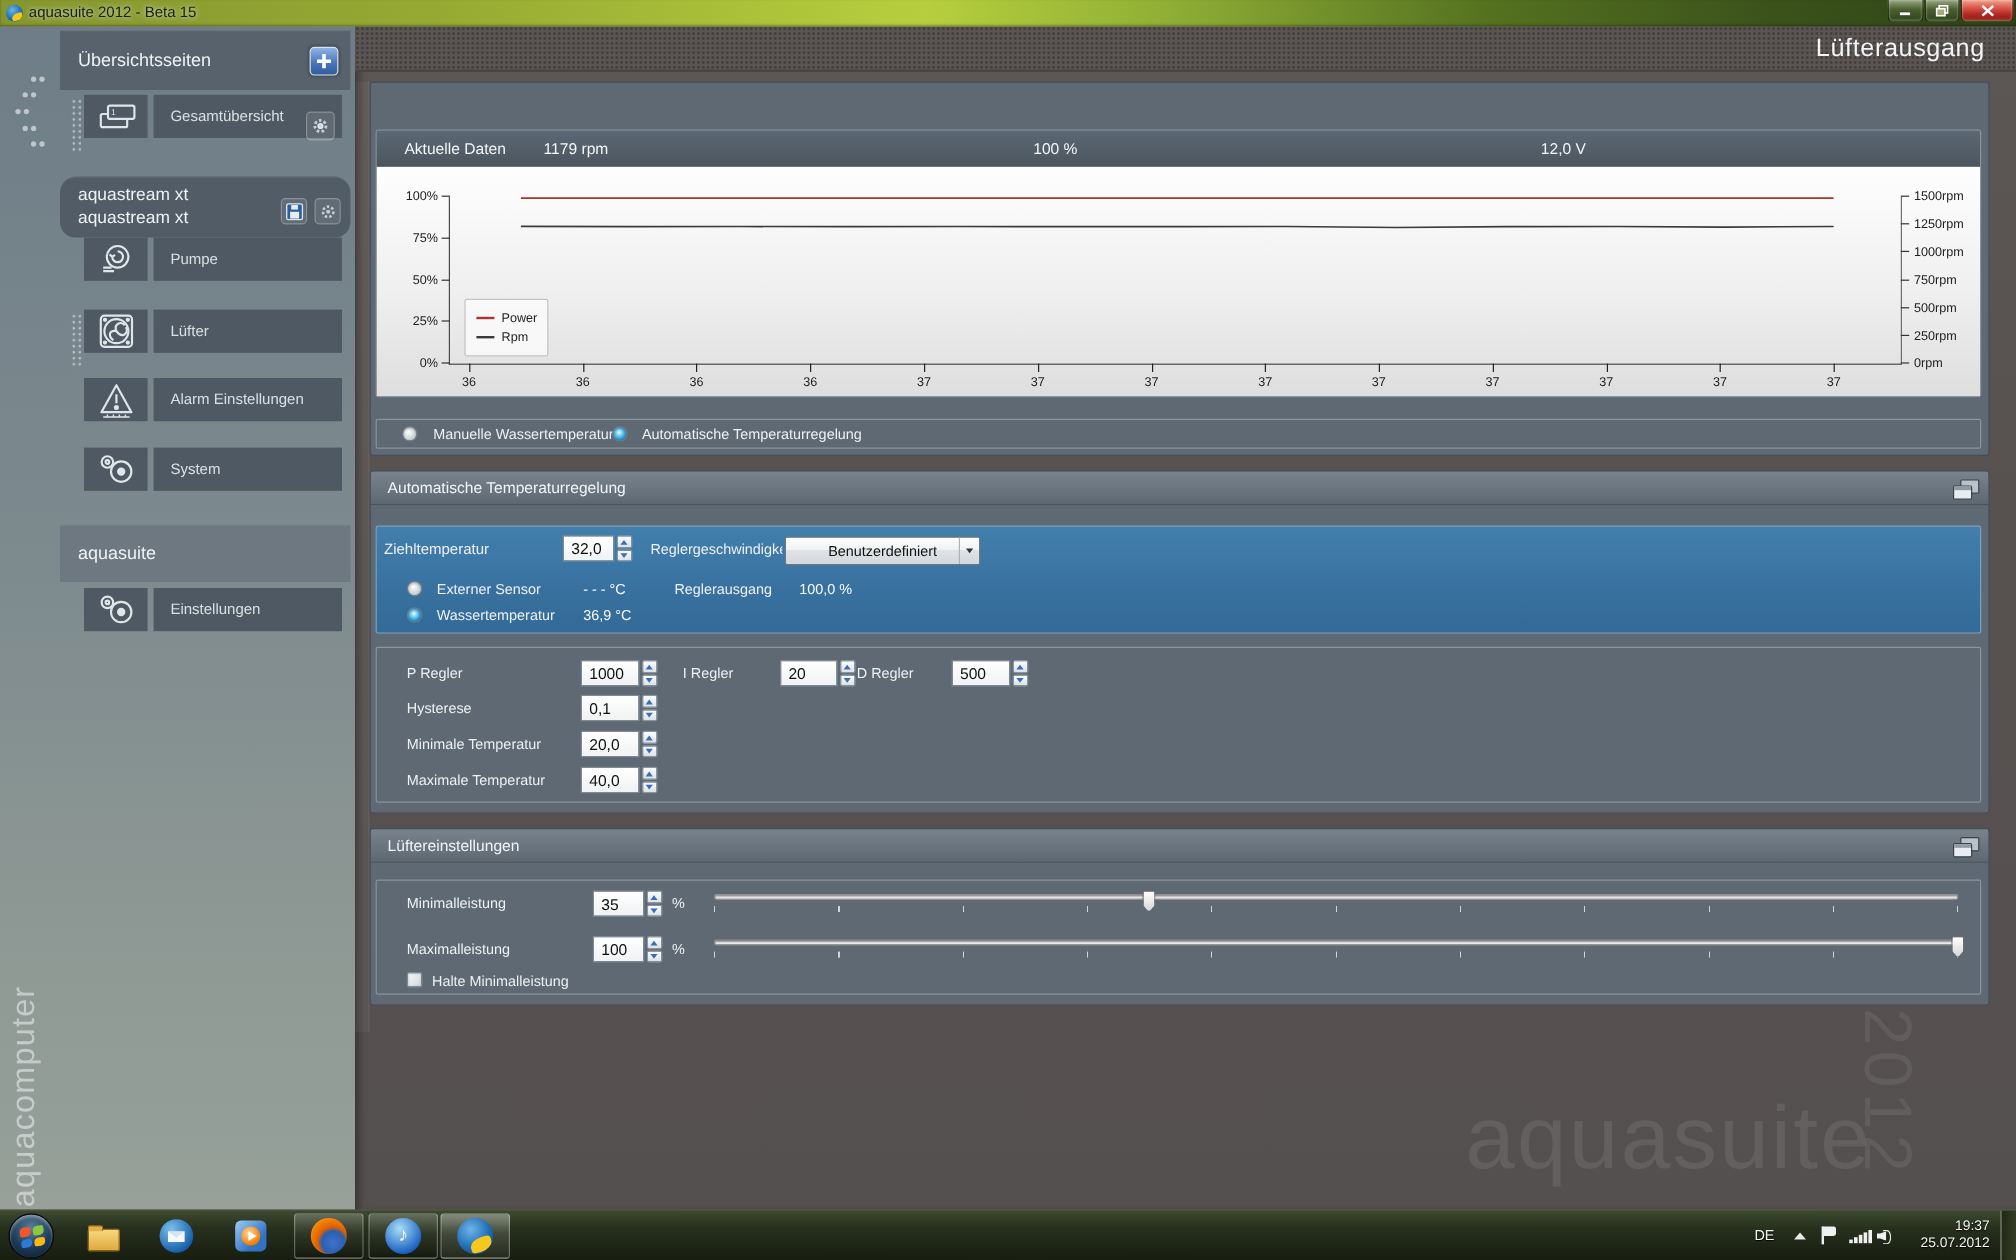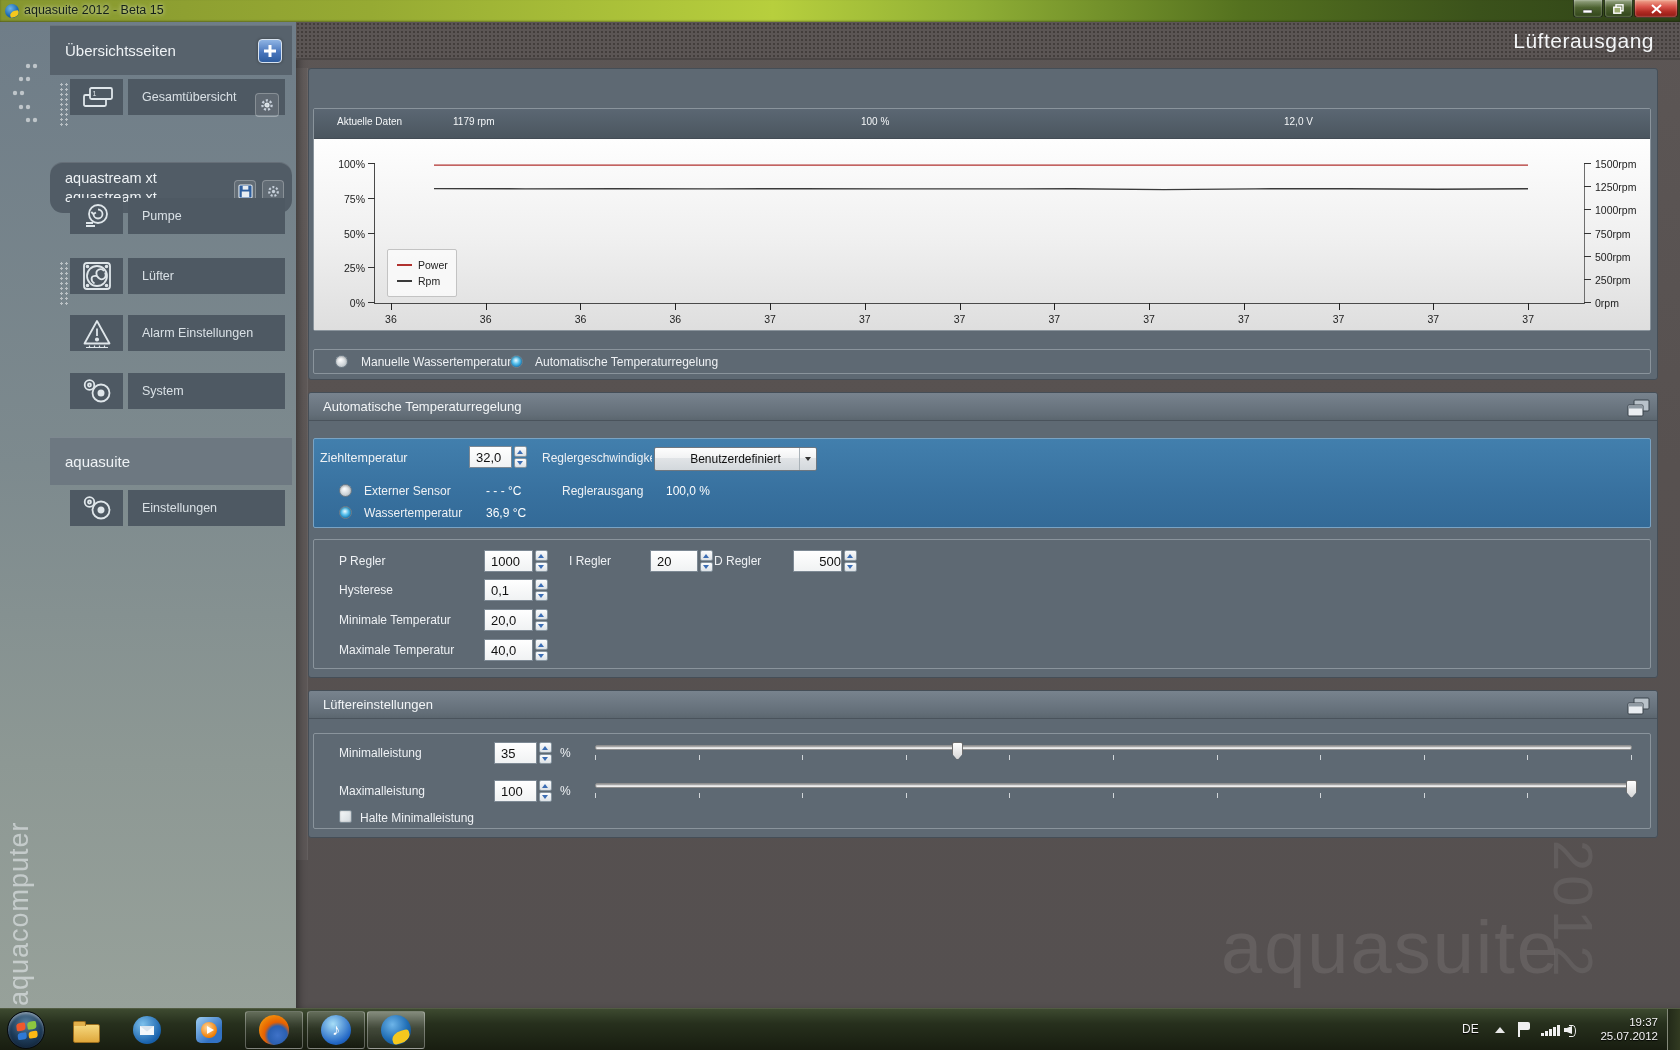--- a/index.html
+++ b/index.html
@@ -74,21 +74,21 @@
     border-bottom:1px solid #4a535c; border-radius:2px 2px 0 0;
     display:flex; align-items:center; padding-left:14px; }
   .p-title { font-size:13px; color:#f2f5f7; }
   .p-corner { position:absolute; right:6px; top:6px; width:24px; height:18px; cursor:pointer; }
 
   .ibox { position:absolute; border:1px solid #8a949c; border-radius:2px; }
 
   
   .cur-bar { position:absolute; left:0; top:0; right:0; height:30px;
     background:linear-gradient(#5b6773,#4b565f); border-bottom:1px solid #434c55; }
-  .cur-bar span { position:absolute; top:7px; font-size:10px; color:#f4f6f8; }
+  .cur-bar span { position:absolute; top:7px; font-size:13px; color:#f4f6f8; }
   .plot-wrap { position:absolute; left:0; top:30px; right:0; bottom:0;
     background:linear-gradient(180deg,#fefefe 0%,#efefef 55%,#dedede 100%); }
   .plot { position:absolute; left:60px; right:65px; top:25px; bottom:26px;
     border-left:1px solid #4a4a4a; border-right:1px solid #6e6e6e; border-bottom:1px solid #4a4a4a; }
   .ytick-l { position:absolute; left:-7px; width:7px; height:1px; background:#333; }
   .ylab-l { position:absolute; right:calc(100% + 10px); font-size:10.5px; color:#222; white-space:nowrap; }
   .ytick-r { position:absolute; left:100%; width:7px; height:1px; background:#333; }
   .ylab-r { position:absolute; left:calc(100% + 11px); font-size:10.5px; color:#222; white-space:nowrap; }
   .xtick { position:absolute; bottom:-7px; width:1px; height:7px; background:#222; }
   .xlab { position:absolute; bottom:-22px; transform:translateX(-50%); font-size:10.5px; color:#222; }
@@ -286,21 +286,21 @@
           </div>
           <div class="sb-tile-lab">Gesamtübersicht</div>
           <div class="mini-btn ghost-btn" style="right:6px; top:14px; position:absolute;">
             <svg width="16" height="16" viewBox="0 0 18 18">
                 <circle cx="9" cy="9" r="5.2" fill="none" stroke="#c6cfda" stroke-width="2.6" stroke-dasharray="2.4 2.1"></circle>
                 <circle cx="9" cy="9" r="2" fill="#c6cfda"></circle>
               </svg>
           </div>
         </div>
 
-        <div class="sb-group" style="top:140px; height:51px; background:#515c66;border-radius:13px;">
+        <div class="sb-group" style="top:125px; height:51px; background:#515c66;border-radius:13px;">
           <div style="display:flex; flex-direction:column; line-height:19px;">
             <span style="font-size:14.5px;">aquastream xt</span>
             <span style="font-size:14.5px;">aquastream xt</span>
           </div>
           <div class="mini-btn ghost-btn" style="right:36px; top:18px; position:absolute; width:22px; height:22px;">
             <svg width="15" height="15" viewBox="0 0 16 16">
                 <rect x="1" y="1" width="14" height="14" rx="1.5" fill="#2f5f9e" stroke="#dfe5ea" stroke-width="1.2"></rect>
                 <rect x="4" y="8" width="8" height="6" fill="#e8edf2"></rect>
                 <rect x="5" y="2" width="6" height="4" fill="#e8edf2"></rect>
               </svg>
@@ -524,21 +524,21 @@
           </div>
           <span class="wlab" style="left:255px; top:14px;">I Regler</span>
           <div class="spin" style="left:336px; top:10px; width:63px;">
             <div class="spin-val">20</div>
             <div class="spin-btns">
                 <span class="sbu"></span>
                 <span class="sbd"></span>
               </div>
           </div>
           <span class="wlab" style="left:400px; top:14px;">D Regler</span>
-          <div class="spin" style="left:479px; top:10px; width:64px;text-align:right;">
+          <div class="spin" style="left:479px; top:10px; width:64px;">
             <div class="spin-val">500</div>
             <div class="spin-btns">
                 <span class="sbu"></span>
                 <span class="sbd"></span>
               </div>
           </div>
 
           <span class="wlab" style="left:25px; top:43px;">Hysterese</span>
           <div class="spin" style="left:170px; top:39px; width:64px;">
             <div class="spin-val">0,1</div>

